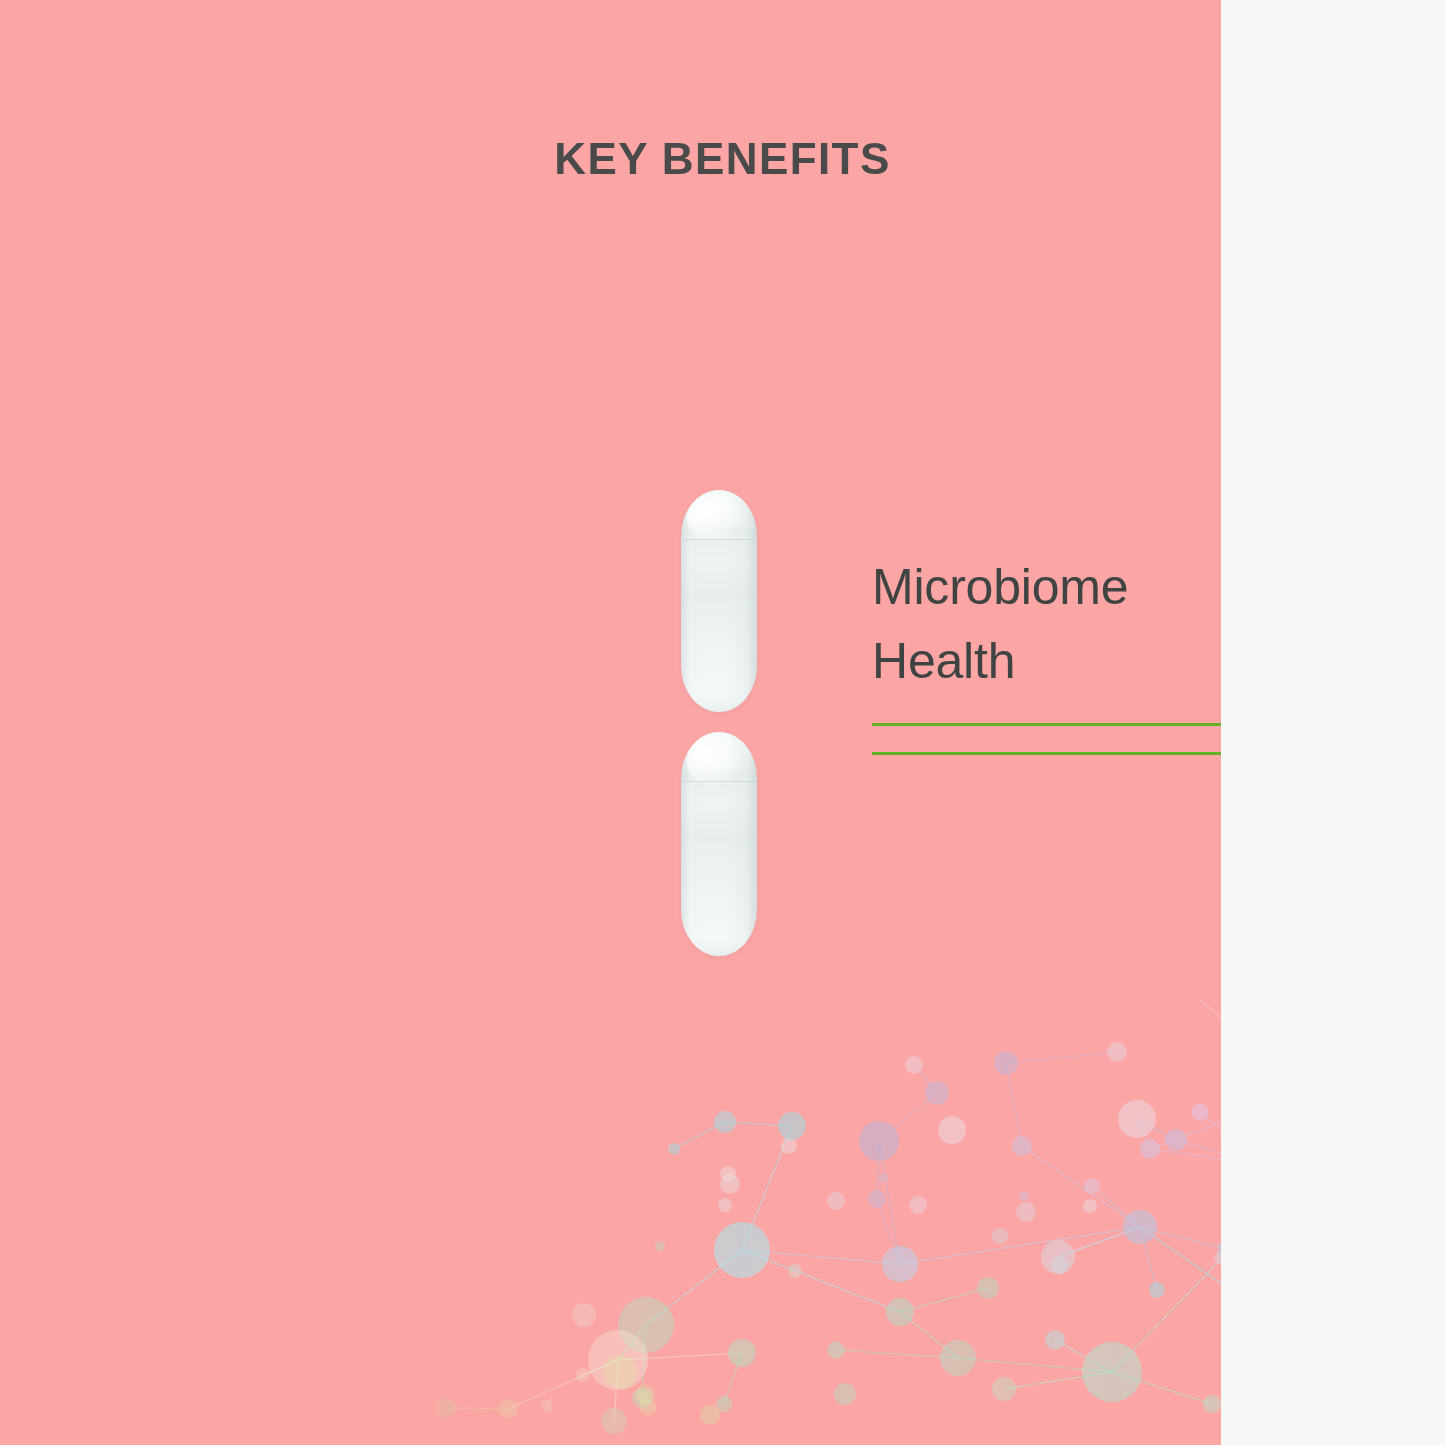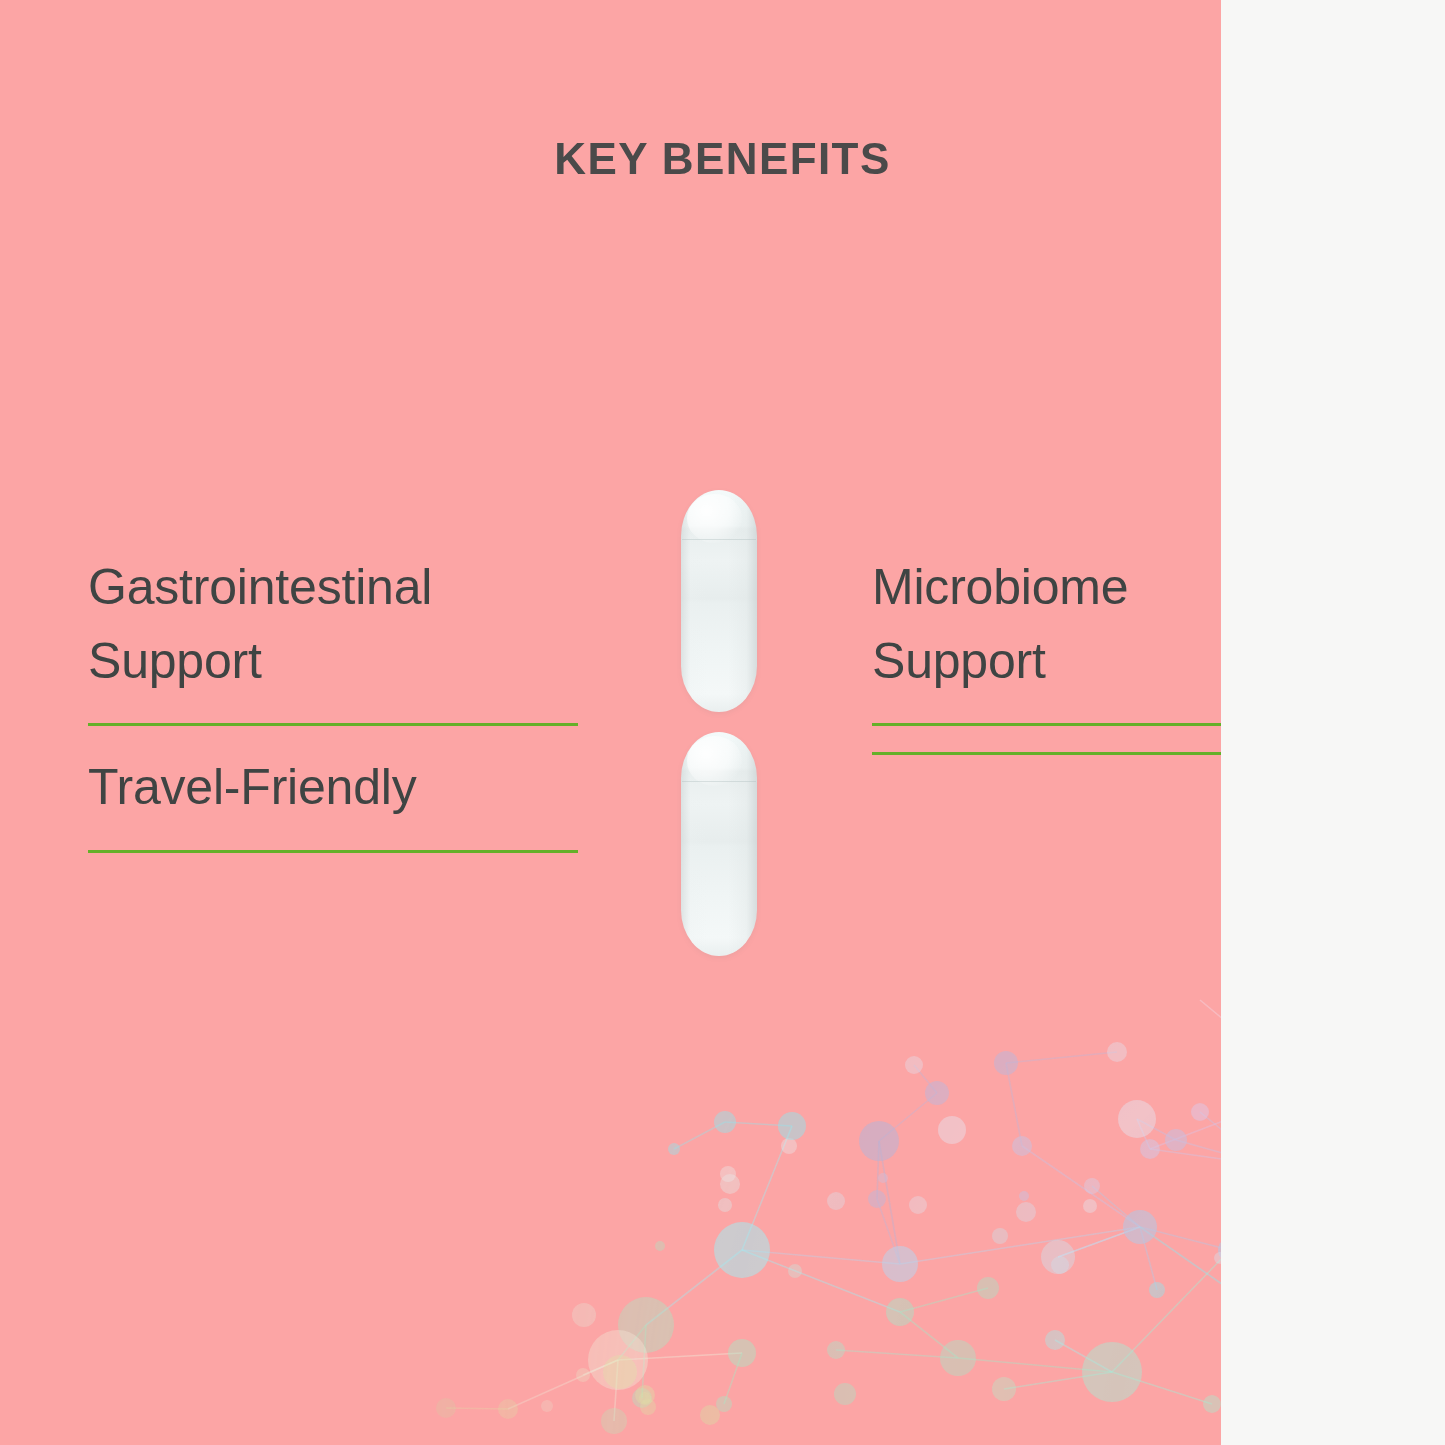--- a/index.html
+++ b/index.html
@@ -301,40 +301,26 @@
         <circle cx="660" cy="1246" r="5" fill="#a7e9c6" opacity="0.45"></circle>
         <circle cx="795" cy="1271" r="7" fill="#c4ece0" opacity="0.4"></circle>
       </g>
   </svg>
 
   <div id="page-title">KEY BENEFITS</div>
 
   <div class="capsule" id="capsule-top"></div>
   <div class="capsule" id="capsule-bottom"></div>
 
-  <div class="benefit-col" id="benefit-col-left">
-
-    <div class="benefit-item two-line">
-      <div class="benefit-label">Gastrointestinal
-Support</div>
-      <div class="benefit-rule"></div>
-    </div>
-
-    <div class="benefit-item one-line">
-      <div class="benefit-label">Travel-Friendly</div>
-      <div class="benefit-rule"></div>
-    </div>
-
-  </div>
 
   <div class="benefit-col" id="benefit-col-right">
 
     <div class="benefit-item two-line">
       <div class="benefit-label">Microbiome
-Support</div>
+Health</div>
       <div class="benefit-rule"></div>
     </div>
 
     <div class="benefit-item one-line">
       <div class="benefit-rule"></div>
     </div>
 
   </div>
 
 </div>

